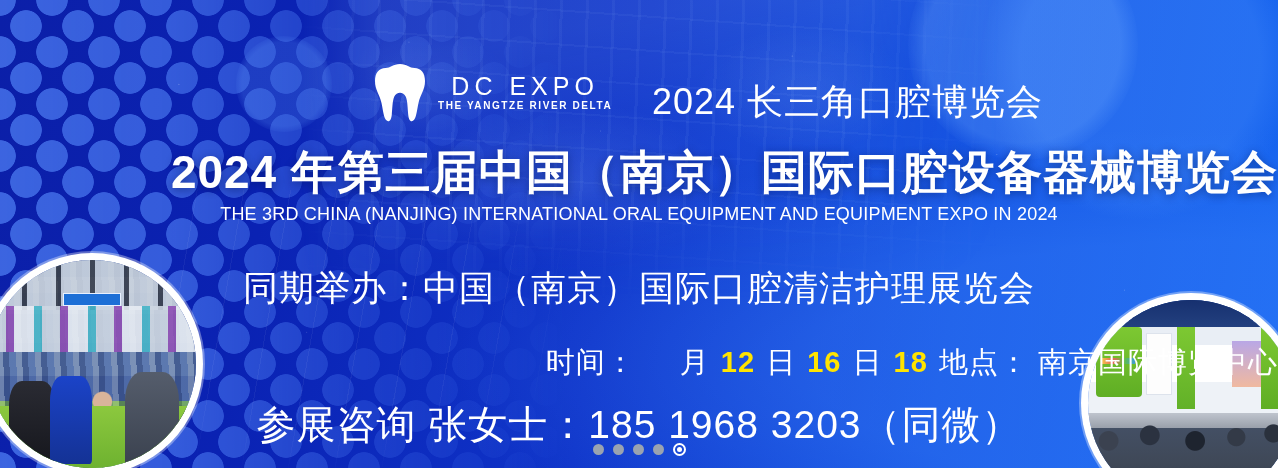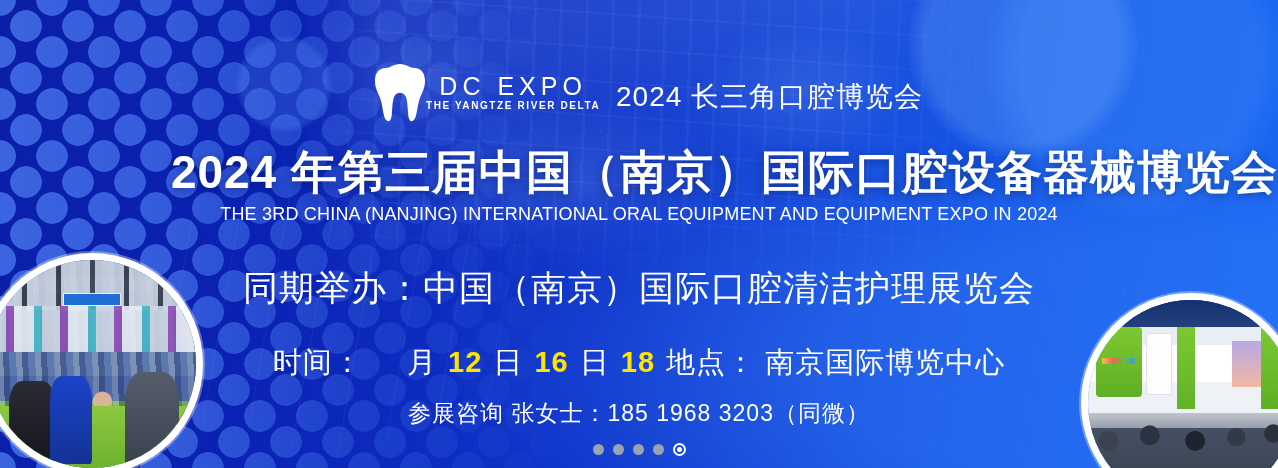--- a/index.html
+++ b/index.html
@@ -138,50 +138,50 @@
         radial-gradient(circle 13px at 30% 24%, #2b3240 0 72%, transparent 80%),
         radial-gradient(circle 13px at 52% 30%, #1e242f 0 72%, transparent 80%),
         radial-gradient(circle 12px at 72% 26%, #333a47 0 72%, transparent 80%),
         radial-gradient(circle 12px at 90% 22%, #2a313d 0 72%, transparent 80%),
         linear-gradient(to bottom, rgba(50,60,80,.25), #3f4857 55%, #2c3442);
   }
 
   
   .content{ position:absolute; inset:0; }
 
-  .logo-row{ position:absolute; left:374px; top:62px; display:flex; align-items:center; }
+  .logo-row{ position:absolute; left:374px; top:62px; display:flex; align-items:center; gap:12px; }
   .tooth{ width:52px; height:60px; }
   .logo-text{ display:flex; flex-direction:column; align-items:center; }
   .logo-main{ color:#fff; font-size:25px; letter-spacing:5px; font-weight:400; line-height:1.05; }
   .logo-sub{ color:#fff; font-size:10px; letter-spacing:1.6px; margin-top:0; font-weight:600; white-space:nowrap; }
 
-  .sub-cn{ position:absolute; left:616px; top:78px; color:#fff; font-size:28px; letter-spacing:1px; white-space:nowrap;text-align:right; }
+  .sub-cn{ position:absolute; left:652px; top:78px; color:#fff; font-size:36px; letter-spacing:1px; white-space:nowrap;text-align:right; }
 
   .title-cn{
     position:absolute; left:0; right:0; top:142px; text-align:right;
     color:#fff; font-size:46px; font-weight:bold; letter-spacing:1px; white-space:nowrap;
     text-shadow:0 2px 8px rgba(0,20,80,.45);
   }
   .title-en{
     position:absolute; left:0; right:0; top:204px; text-align:center;
     color:#fff; font-size:18px; letter-spacing:.2px; white-space:nowrap;
   }
   .line-concurrent{
     position:absolute; left:0; right:0; top:265px; text-align:center;
     color:#fff; font-size:35px; letter-spacing:1px; white-space:nowrap;
   }
   .line-when{
-    position:absolute; left:0; right:0; top:343px; text-align:center;
+    position:absolute; left:0; right:0; top:343px; text-align:right;
     color:#fff; font-size:29px; letter-spacing:1px; white-space:nowrap;
   }
   .line-when .hl{ color:#ffe400; font-weight:bold; padding:0 2px; }
   .line-when .gap{ display:inline-block; width:26px; }
   .line-contact{
     position:absolute; left:0; right:0; top:398px; text-align:center;
-    color:#fff; font-size:23px; letter-spacing:1px; white-space:nowrap;
+    color:#fff; font-size:39px; letter-spacing:1px; white-space:nowrap;
   }
 
   .dots-nav{ position:absolute; left:0; right:0; bottom:12px; display:flex; justify-content:center; align-items:center; gap:9px; }
   .dot{ width:11px; height:11px; border-radius:50%; background:#9aa3b0; }
   .dot.active{ width:13px; height:13px; background:transparent; border:2px solid #ffffff;
                display:flex; align-items:center; justify-content:center; }
   .dot.active::after{ content:""; width:5px; height:5px; border-radius:50%; background:#fff; }
 </style>
 </head>
 <body>

